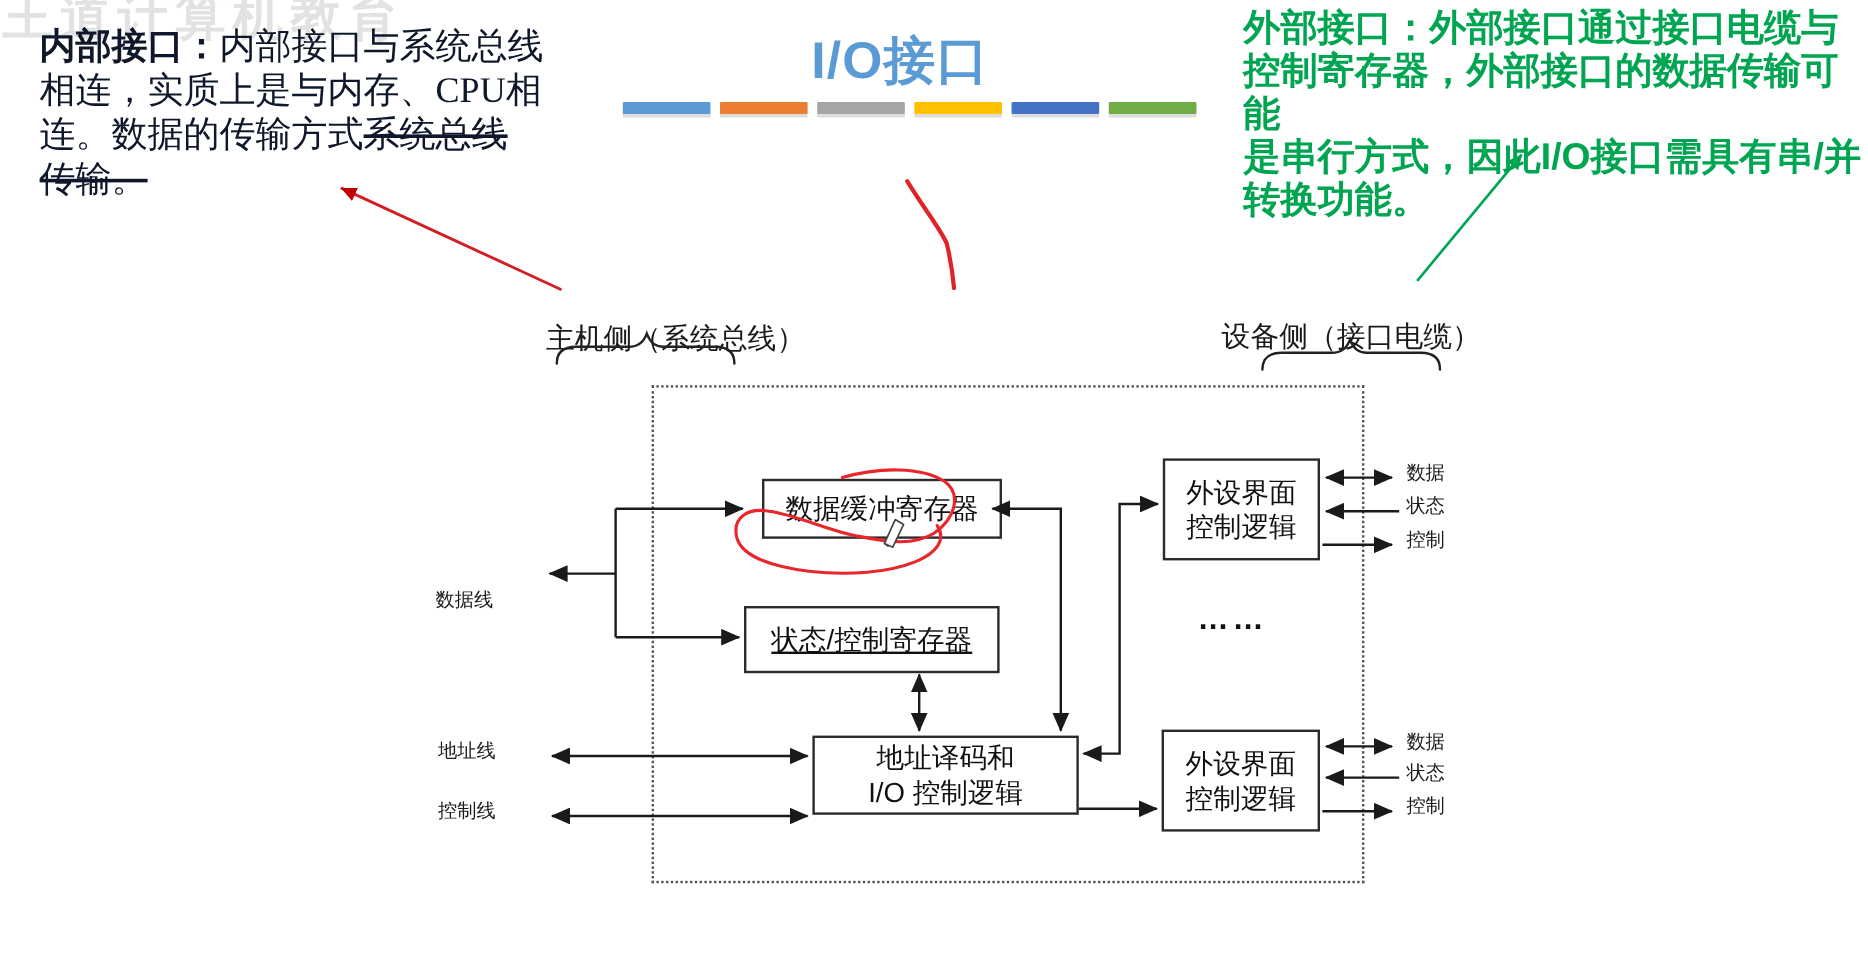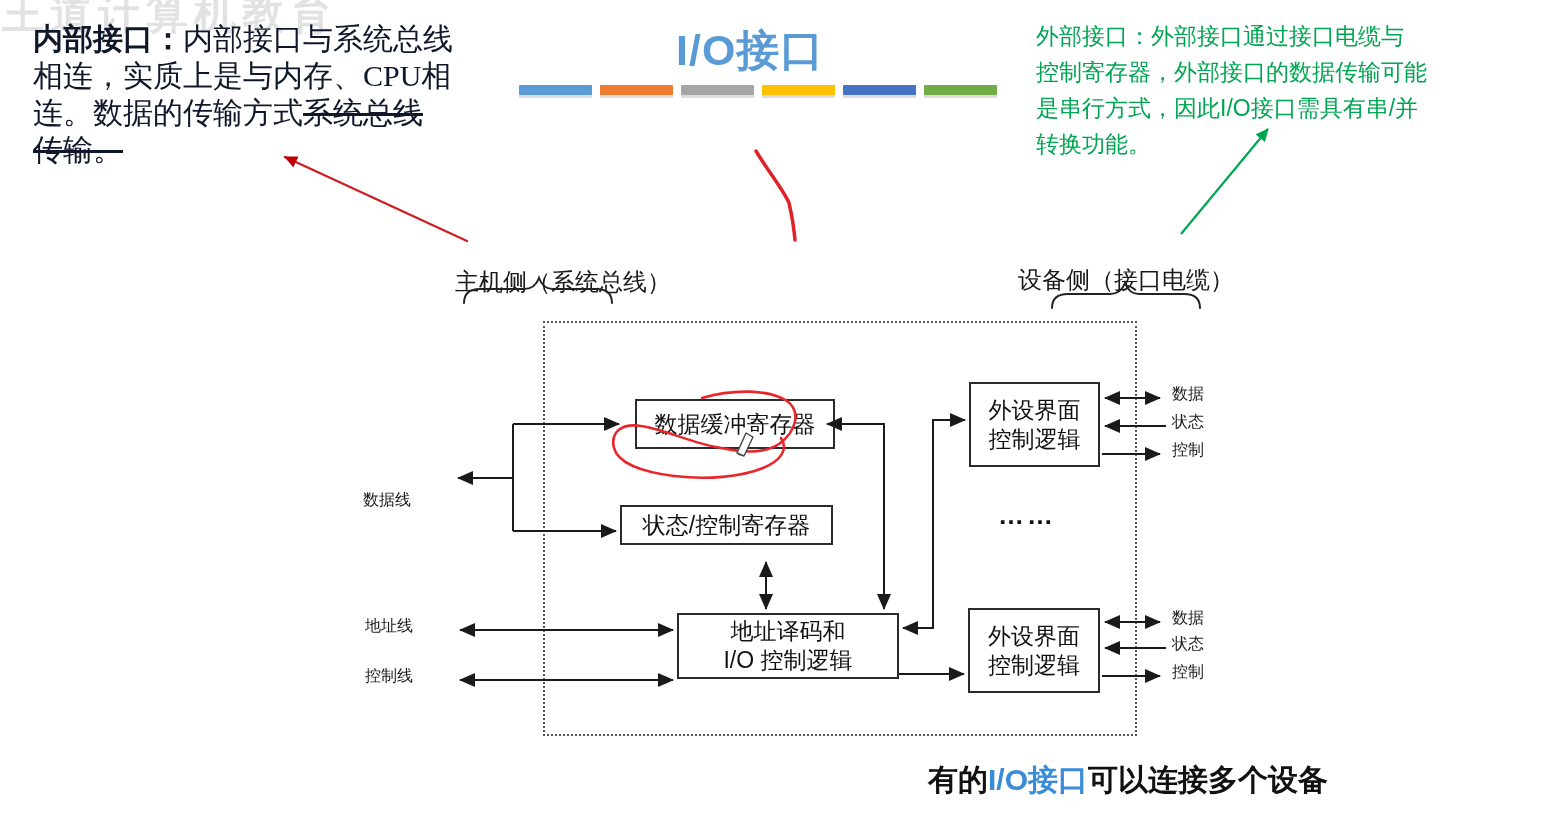--- a/index.html
+++ b/index.html
@@ -4,22 +4,22 @@
 <style>
   html,body{margin:0;padding:0;background:#fff;}
   .canvas{position:relative;width:1557px;height:817px;background:#ffffff;overflow:hidden;
           font-family:"Liberation Sans",sans-serif;}
   .watermark{position:absolute;left:2px;top:-14px;font-size:42px;letter-spacing:6px;
              color:#9a9a9a;opacity:.28;font-weight:700;white-space:nowrap;}
   
   .red-note{position:absolute;left:33px;top:20px;width:478px;
             font-family:"Liberation Serif",serif;font-size:30px;line-height:37px;}
   .red-note .lead{font-weight:700;}
-  .green-note{position:absolute;left:1036px;top:18px;width:515px;
-              font-size:23px;line-height:36px;font-weight:400;}
+  .green-note{position:absolute;left:1036px;top:5px;width:515px;
+              font-size:31px;line-height:36px;font-weight:700;}
   .strike{text-decoration:line-through;text-decoration-thickness:2.5px;}
   .strike-tail{padding-right:72px;}
   
   .slide-title{position:absolute;left:676px;top:22px;font-size:43px;font-weight:700;
                letter-spacing:1px;}
   .bars{position:absolute;left:519px;top:85px;display:flex;gap:8px;}
   .bar{width:73px;height:10px;border-radius:1px;box-shadow:0 3px 0 rgba(120,120,120,.25);}
   
   .side-label{position:absolute;font-size:24px;color:#1a1a1a;white-space:nowrap;margin-top:28px;}
   .dashed-box{position:absolute;left:543px;top:321px;width:594px;height:415px;
@@ -66,21 +66,21 @@
   </div>
 
   <div class="side-label" style="left:455px;top:238px;">主机侧（系统总线）</div>
   <div class="side-label" style="left:1018px;top:236px;">设备侧（接口电缆）</div>
 
   <div class="dashed-box"></div>
 
   <div class="box" style="left:623px;top:399px;width:200px;height:50px;margin-left:12px;">
     <span>数据缓冲寄存器</span>
   </div>
-  <div class="box" style="left:620px;top:505px;width:213px;height:40px;">
+  <div class="box" style="left:620px;top:505px;width:213px;height:56px;text-decoration:underline;">
     <span>状态/控制寄存器</span>
   </div>
   <div class="box" style="left:677px;top:613px;width:222px;height:66px;">
     <span>地址译码和</span>
     <span>I/O 控制逻辑</span>
   </div>
   <div class="box" style="left:969px;top:382px;width:131px;height:85px;">
     <span>外设界面</span>
     <span>控制逻辑</span>
   </div>
@@ -96,21 +96,20 @@
   <div class="dev-label" style="left:1172px;top:384px;">数据</div>
   <div class="dev-label" style="left:1172px;top:412px;">状态</div>
   <div class="dev-label" style="left:1172px;top:440px;">控制</div>
 
   <div class="dev-label" style="left:1172px;top:608px;">数据</div>
   <div class="dev-label" style="left:1172px;top:634px;">状态</div>
   <div class="dev-label" style="left:1172px;top:662px;">控制</div>
 
   <div class="dots">……</div>
 
-  <div class="caption"><span>有的</span><span style="color: rgb(58, 139, 216);">I/O接口</span><span>可以连接多个设备</span></div>
 
   <svg class="overlay" viewBox="0 0 1557 817">
     <defs>
       <marker id="ab" markerUnits="userSpaceOnUse" markerWidth="18" markerHeight="14" refX="15" refY="7" orient="auto">
         <path d="M0,0 L16,7 L0,14 Z" fill="#1a1a1a"></path>
       </marker>
       <marker id="abs" markerUnits="userSpaceOnUse" markerWidth="18" markerHeight="14" refX="15" refY="7" orient="auto-start-reverse">
         <path d="M0,0 L16,7 L0,14 Z" fill="#1a1a1a"></path>
       </marker>
       <marker id="ar" markerUnits="userSpaceOnUse" markerWidth="15" markerHeight="12" refX="12" refY="6" orient="auto">

